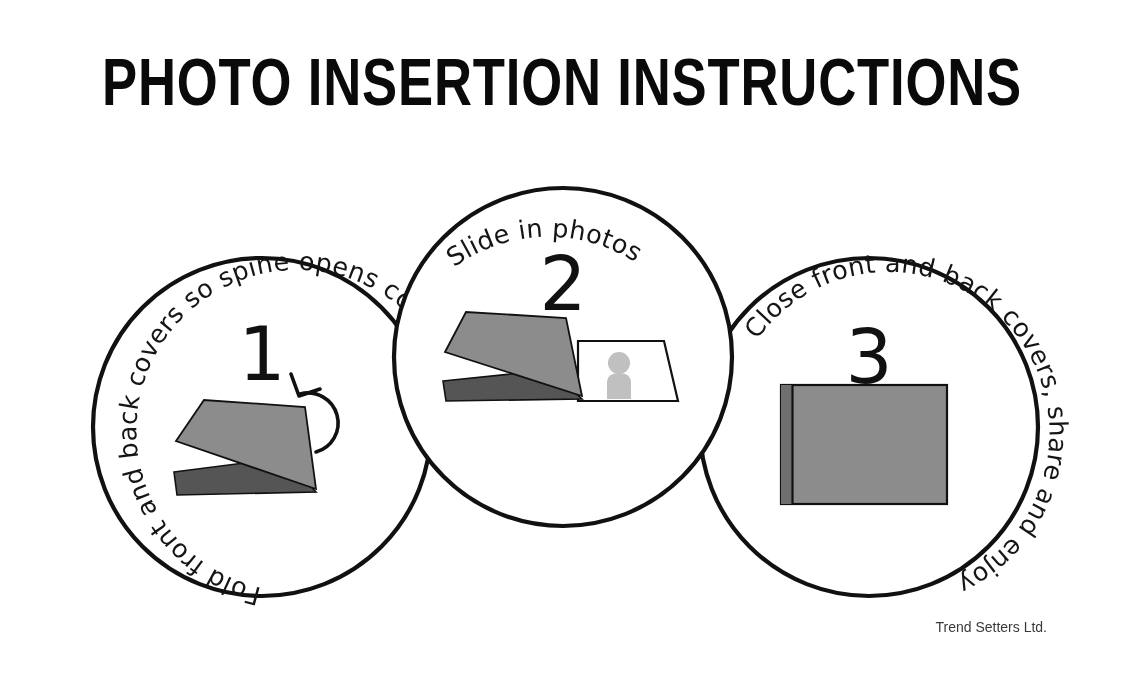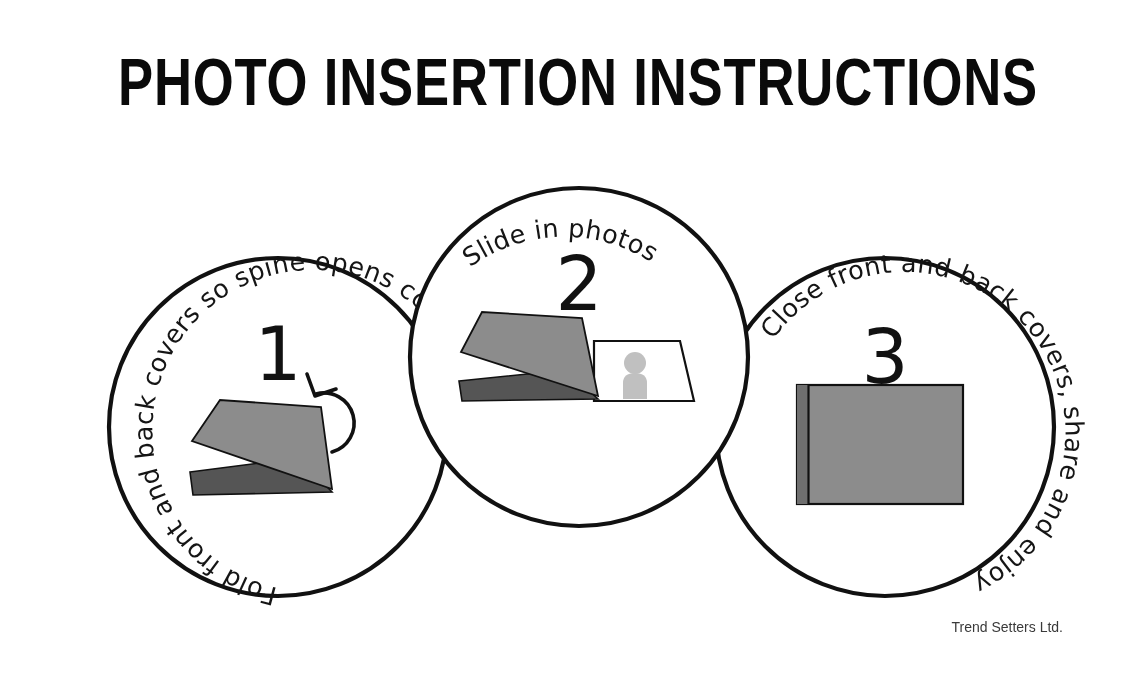--- a/index.html
+++ b/index.html
@@ -11,21 +11,20 @@
     width: 1125px;
     height: 675px;
     position: relative;
     overflow: hidden;
     font-family: "Liberation Sans", sans-serif;
     color: #000000;
   }
   #poster {
     position: absolute;
     inset: 0;
-    margin-left: 16px;
   }
   #poster-svg {
     position: absolute;
     top: 0;
     left: 0;
     width: 1125px;
     height: 675px;
     display: block;
   }
   .title-text {

